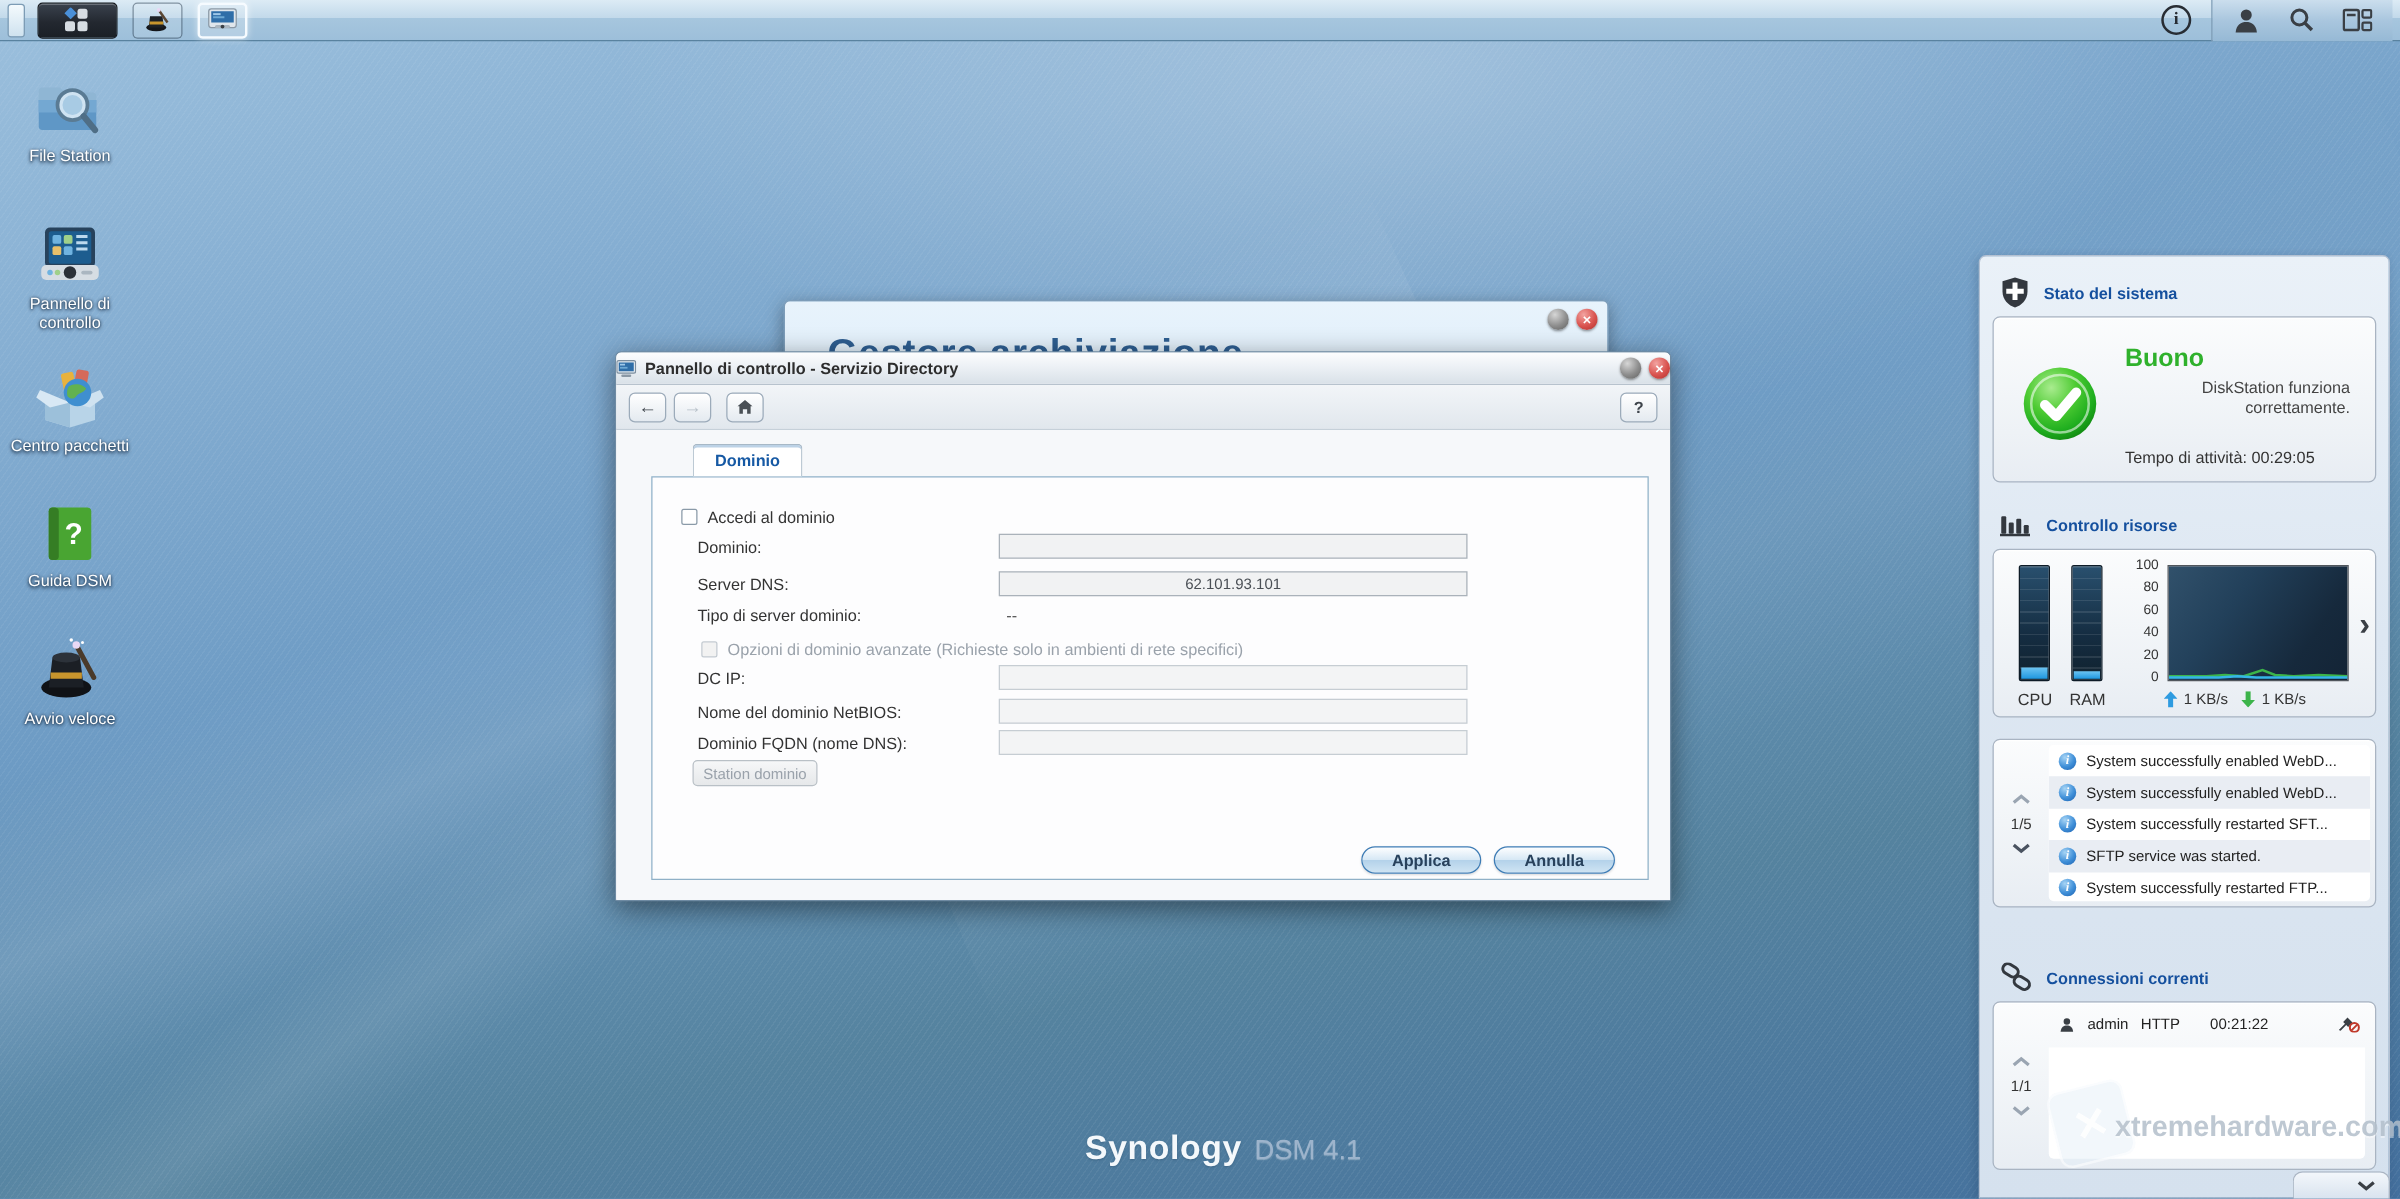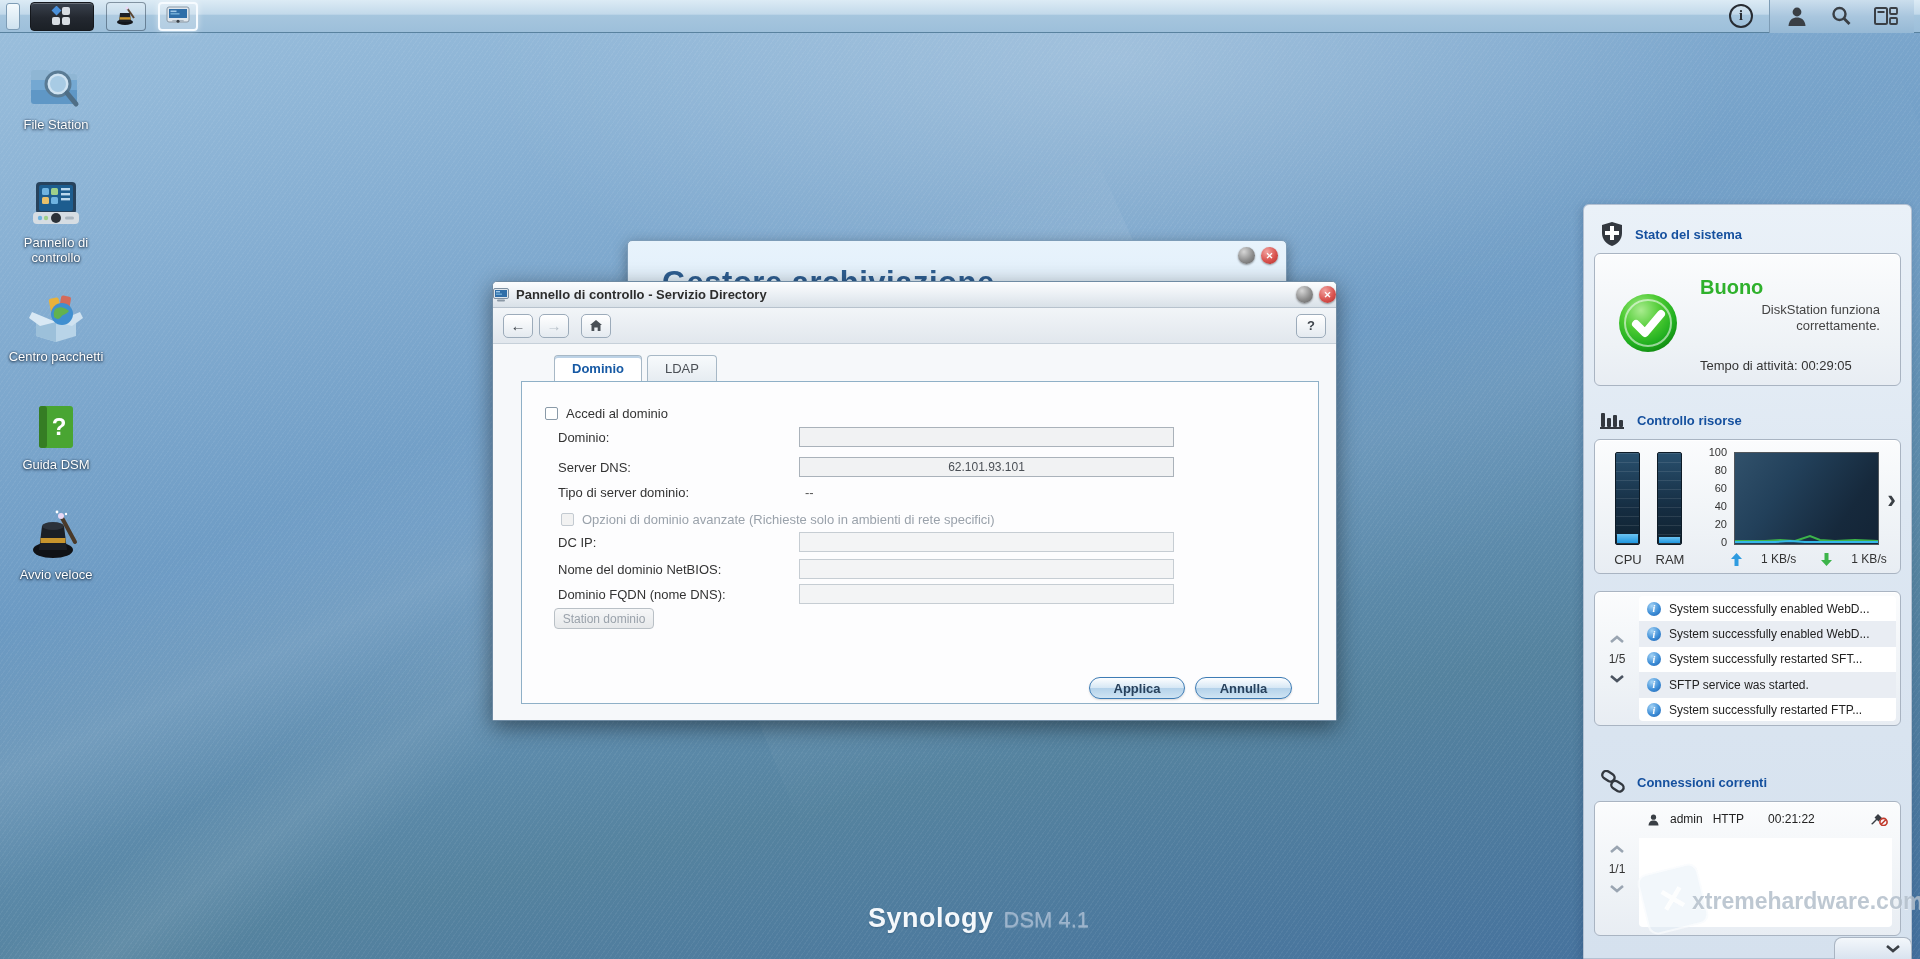--- a/index.html
+++ b/index.html
@@ -71,21 +71,21 @@
   .dlg-titlebar .win-ctrls { position:static; margin-left:auto; }
   .dlg-toolbar { height:36px; display:flex; align-items:center; gap:6px; padding:0 10px;
     background:linear-gradient(180deg,#f2f5f8,#e1e7ed); border-bottom:1px solid #c6d0d9; }
   .nav-btn { width:30px; height:24px; border:1px solid #9cab ba; border:1px solid #9cabba; border-radius:5px;
     background:linear-gradient(180deg,#ffffff,#e4eaf0); display:flex; align-items:center; justify-content:center;
     font-size:15px; font-weight:bold; color:#3f454c; cursor:pointer; }
   .nav-btn.disabled { color:#b8c1c9; cursor:default; }
   .nav-btn.home { margin-left:6px; }
   .nav-btn.help { margin-left:auto; font-size:13px; }
   .dlg-body { position:absolute; left:0; right:0; top:62px; bottom:0; background:#f6f8fa; }
-  .tabs { position:absolute; left:61px; top:10px; display:flex; }
+  .tabs { position:absolute; left:61px; top:10px; display:flex;flex-direction:column; }
   .tab { padding:5px 17px; font-size:13px; border:1px solid #a7b8c6; border-bottom:none;
     border-radius:4px 4px 0 0; margin-right:5px; cursor:pointer; color:#4a4f55;
     background:linear-gradient(180deg,#f7fafc,#e6ecf1); position:relative; top:1px; }
   .tab.active { background:#fff; color:#1659a4; font-weight:bold; z-index:2;
     box-shadow:inset 0 2px 0 #bcd2e6; }
   .panel { position:absolute; left:28px; width:798px; top:37px; height:323px;
     background:#fdfdfe; border:1px solid #8fb0c7; }
   .frm-label { position:absolute; left:36px; font-size:13px; color:#333; }
   .frm-input { position:absolute; left:277px; width:375px; height:20px; border:1px solid #aab2ba;
     background:#f1f2f3; font-size:12px; color:#4a4f55; padding:0 5px; }
@@ -125,21 +125,21 @@
     background:linear-gradient(180deg,#29506e,#152d42 60%,#10222f);
     background-image:repeating-linear-gradient(180deg, rgba(255,255,255,.10) 0 1px, transparent 1px 9px),
       linear-gradient(180deg,#29506e,#152d42 60%,#10222f); overflow:hidden; }
   .vbar .fill { position:absolute; left:1px; right:1px; bottom:1px; background:linear-gradient(180deg,#6cc4f2,#1f97e0); }
   #cpu-bar { left:20px; } #ram-bar { left:62px; }
   .bar-lbl { position:absolute; top:112px; width:38px; text-align:center; font-size:13px; color:#333; }
   .ticks { position:absolute; left:100px; top:6px; height:102px; width:32px; display:flex; flex-direction:column;
     justify-content:space-between; align-items:flex-end; font-size:11px; color:#333; }
   .graph { position:absolute; left:139px; top:12px; width:145px; height:93px; border:1px solid #50565c;
     background:linear-gradient(125deg,#31516b 0%,#22405a 35%,#16293c 75%,#132436 100%); }
-  .net-row { position:absolute; left:136px; top:112px; display:flex; align-items:center; gap:19px; font-size:12px; color:#333; }
+  .net-row { position:absolute; left:136px; top:112px; display:flex; align-items:center; gap:5px; font-size:12px; color:#333; }
   .res-chevron { position:absolute; right:4px; top:46px; font-size:26px; font-weight:bold; color:#3a3f45; cursor:pointer; line-height:1; }
 
   
   .list-box { height:135px; display:flex; }
   .pager { width:44px; display:flex; flex-direction:column; align-items:center; justify-content:center; gap:8px; }
   .pager .pg-txt { font-size:12px; color:#333; }
   .pager svg { cursor:pointer; }
   .rows { flex:1; margin:4px 4px 4px 0; background:#fff; border-radius:4px; overflow:hidden; }
   .lrow { height:25.4px; display:flex; align-items:center; gap:8px; padding-left:8px; font-size:12px; color:#222; white-space:nowrap; }
   .lrow:nth-child(even) { background:#e9edf3; }

